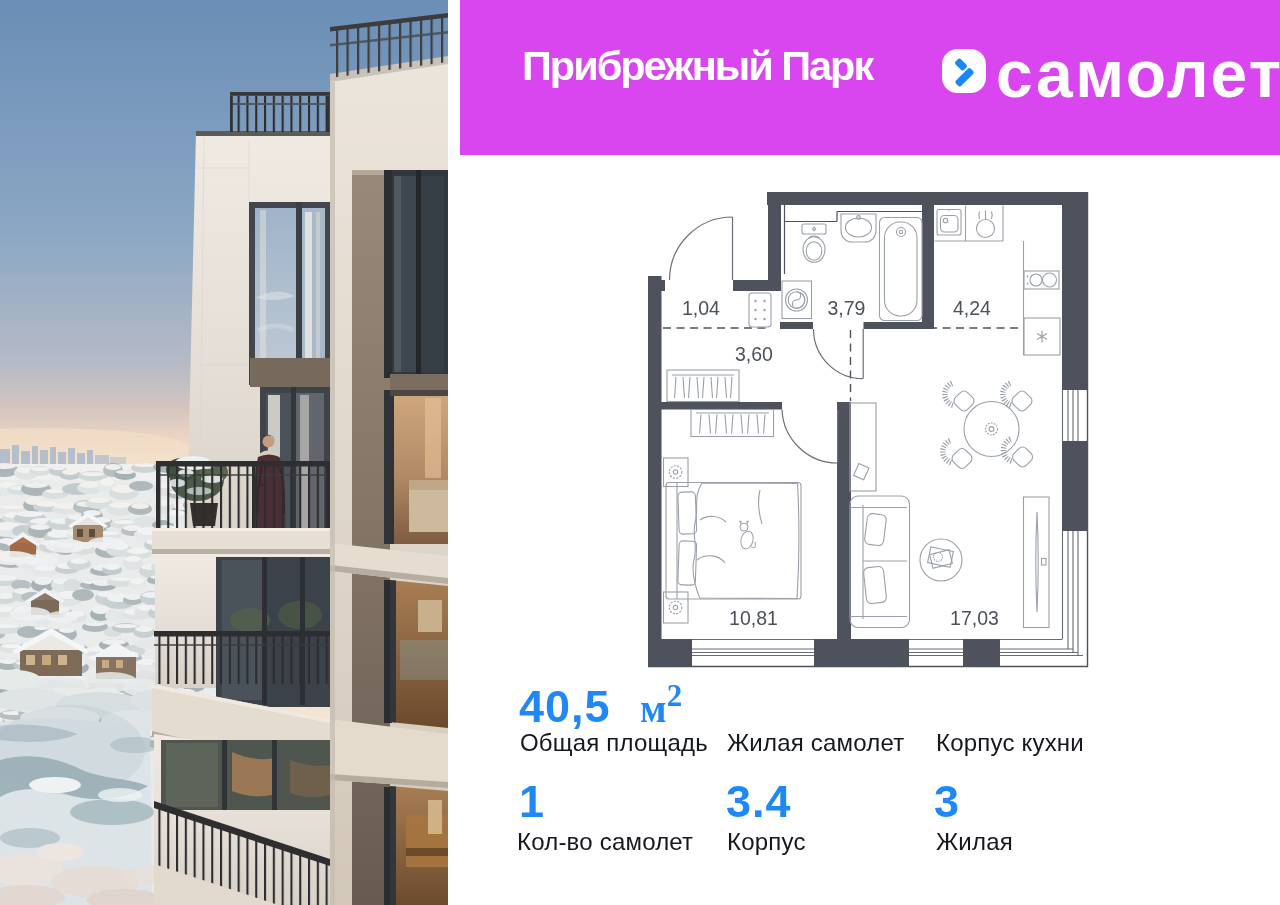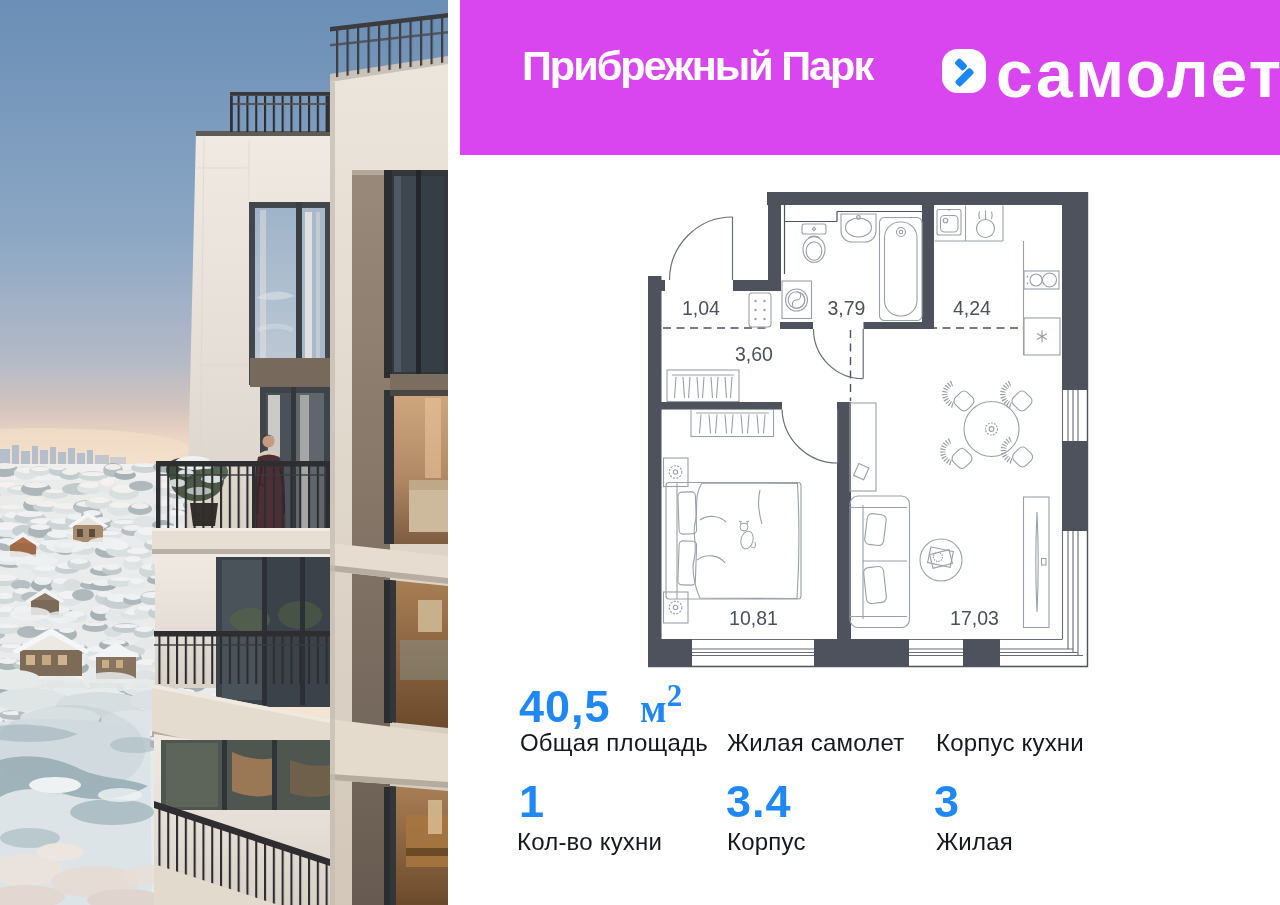--- a/index.html
+++ b/index.html
@@ -1066,20 +1066,20 @@
   </svg>
 
   <div class="abs statnum" style="left:519px;top:680px">40,5 <span class="m">м<sup>2</sup></span></div>
   <div class="abs statlab" style="left:520px;top:731px">Общая площадь</div>
 
   <div class="abs statlab" style="left:727px;top:731px">Жилая самолет</div>
 
   <div class="abs statlab" style="left:936px;top:731px">Корпус кухни</div>
 
   <div class="abs statnum" style="left:519px;top:779px">1</div>
-  <div class="abs statlab" style="left:517px;top:830px">Кол-во кухни</div>
+  <div class="abs statlab" style="left:517px;top:830px">Кол-во самолет</div>
 
   <div class="abs statnum" style="left:726px;top:779px">3.4</div>
   <div class="abs statlab" style="left:727px;top:830px">Корпус</div>
 
   <div class="abs statnum" style="left:934px;top:779px">3</div>
   <div class="abs statlab" style="left:936px;top:830px">Жилая</div>
 </div>
 
 </body></html>

